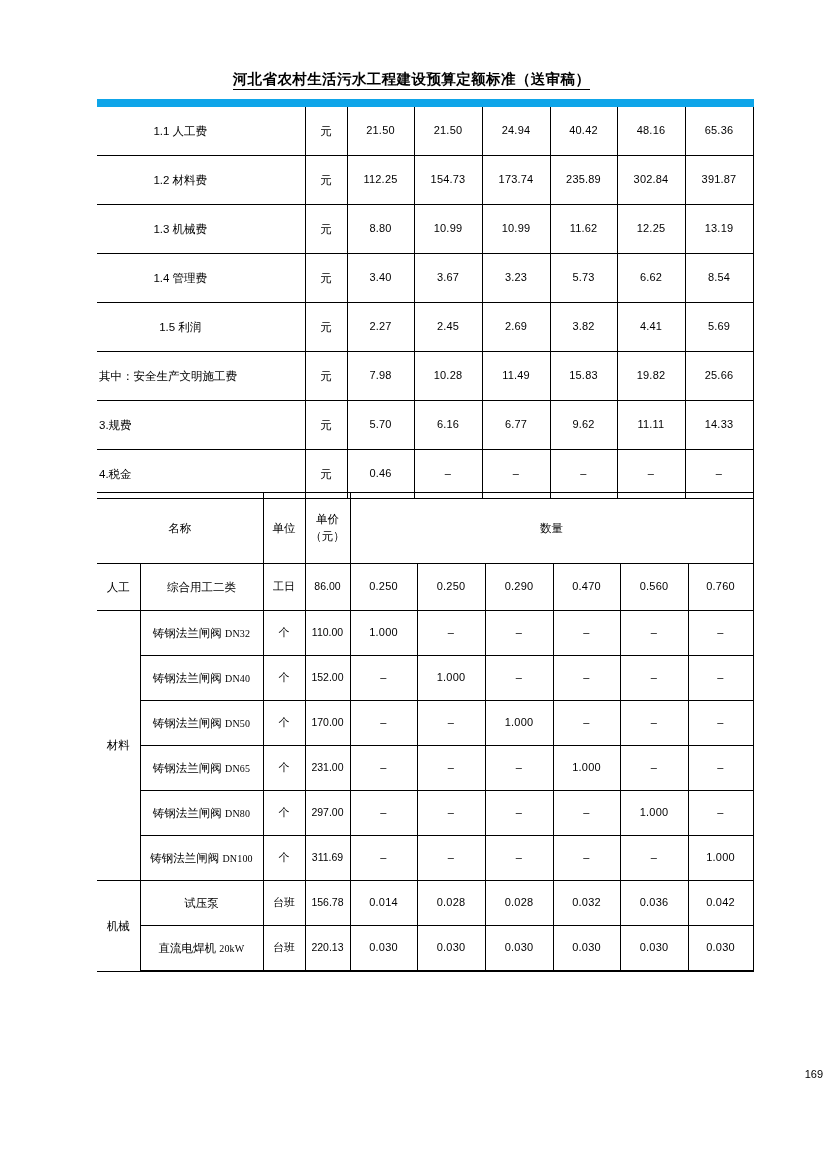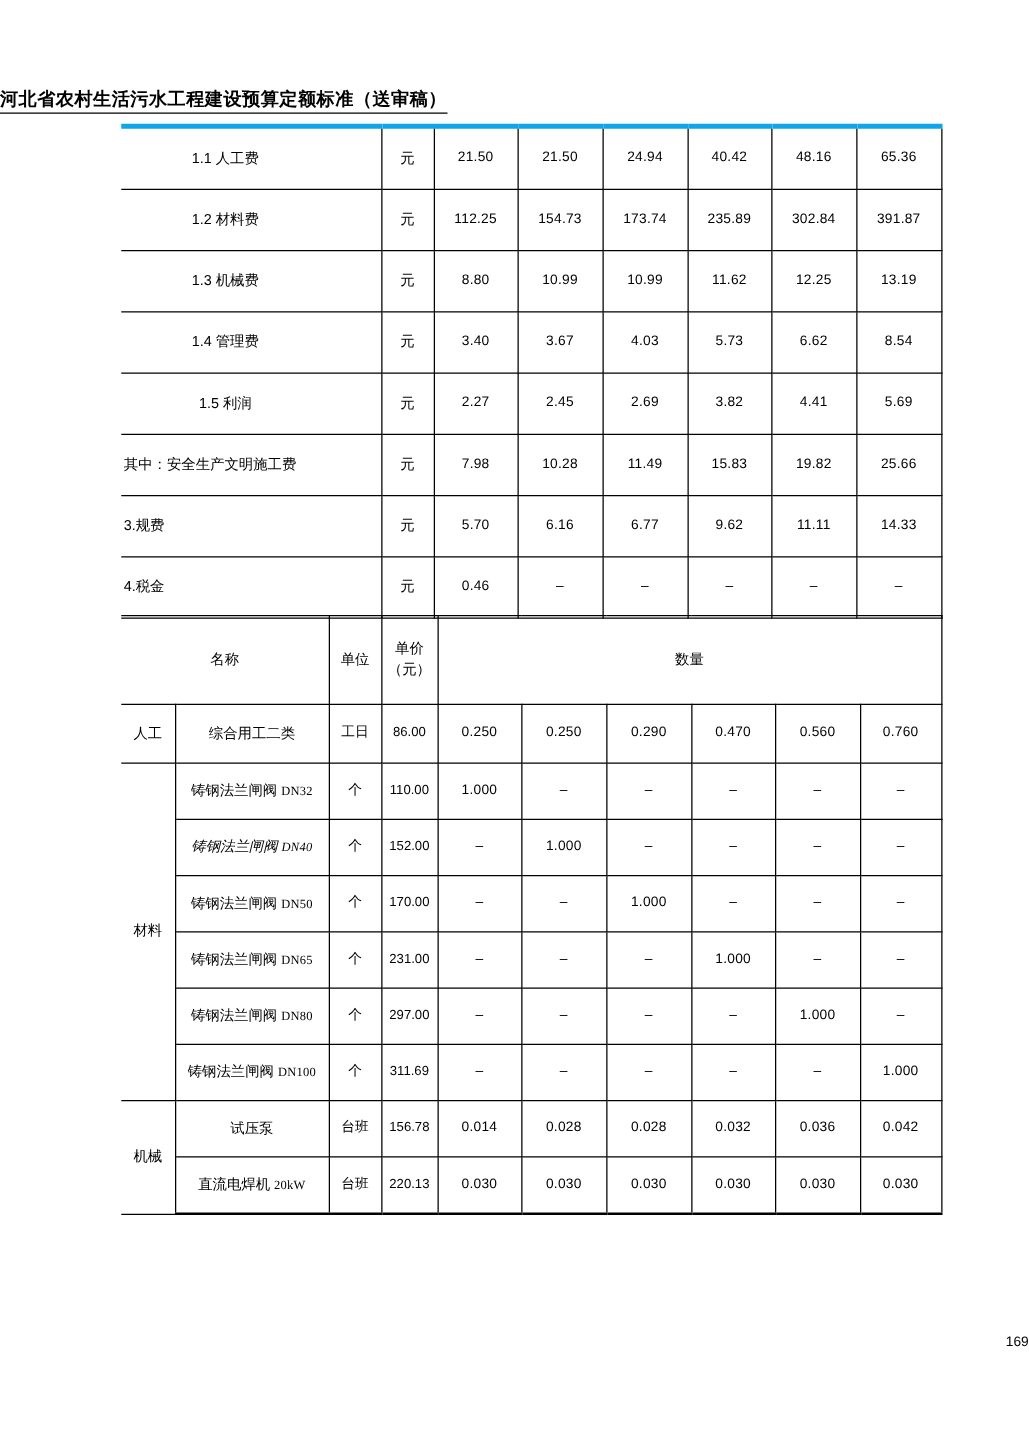--- a/index.html
+++ b/index.html
@@ -24,20 +24,21 @@
     height: 1165px;
     box-sizing: border-box;
   }
 
   
   .doc-title {
     position: absolute;
     left: 0;
     top: 70px;
     width: 823px;
+    text-align: center;
     font-size: 14.5px;
     font-weight: bold;
     letter-spacing: 0.4px;
     white-space: nowrap;
   }
   .doc-title span {
     border-bottom: 1px solid #000;
     padding-bottom: 2px;
   }
 
@@ -62,21 +63,21 @@
 
   
   #fee-table {
     top: 99px;
     width: 656px;
   }
   #fee-table td {
     height: 48px;
   }
   #fee-table tr:first-child td {
-    border-top: 4px solid #0ea5e9;
+    border-top: 8px solid #0ea5e9;
   }
   #fee-table td.label {
     border-left: none;
     text-align: left;
     padding-left: 2px;
     font-size: 11.5px;
   }
   #fee-table td.label.indent {
     text-align: center;
     padding-left: 0;
@@ -185,21 +186,21 @@
           <td class="num">10.99</td>
           <td class="num">11.62</td>
           <td class="num">12.25</td>
           <td class="num">13.19</td>
         </tr>
         <tr>
           <td class="label indent">1.4 管理费</td>
           <td class="unit">元</td>
           <td class="num">3.40</td>
           <td class="num">3.67</td>
-          <td class="num">4.03</td>
+          <td class="num">3.23</td>
           <td class="num">5.73</td>
           <td class="num">6.62</td>
           <td class="num">8.54</td>
         </tr>
         <tr>
           <td class="label indent">1.5 利润</td>
           <td class="unit">元</td>
           <td class="num">2.27</td>
           <td class="num">2.45</td>
           <td class="num">2.69</td>
@@ -281,21 +282,21 @@
           <td>个</td>
           <td class="price">110.00</td>
           <td class="num">1.000</td>
           <td class="num">–</td>
           <td class="num">–</td>
           <td class="num">–</td>
           <td class="num">–</td>
           <td class="num">–</td>
         </tr>
         <tr>
-          <td class="nm" style="height: 44px; font-style: italic;"><span>铸钢法兰闸阀 </span><span class="dn">DN40</span></td>
+          <td class="nm" style="height: 44px;"><span>铸钢法兰闸阀 </span><span class="dn">DN40</span></td>
           <td>个</td>
           <td class="price">152.00</td>
           <td class="num">–</td>
           <td class="num">1.000</td>
           <td class="num">–</td>
           <td class="num">–</td>
           <td class="num">–</td>
           <td class="num">–</td>
         </tr>
         <tr>

